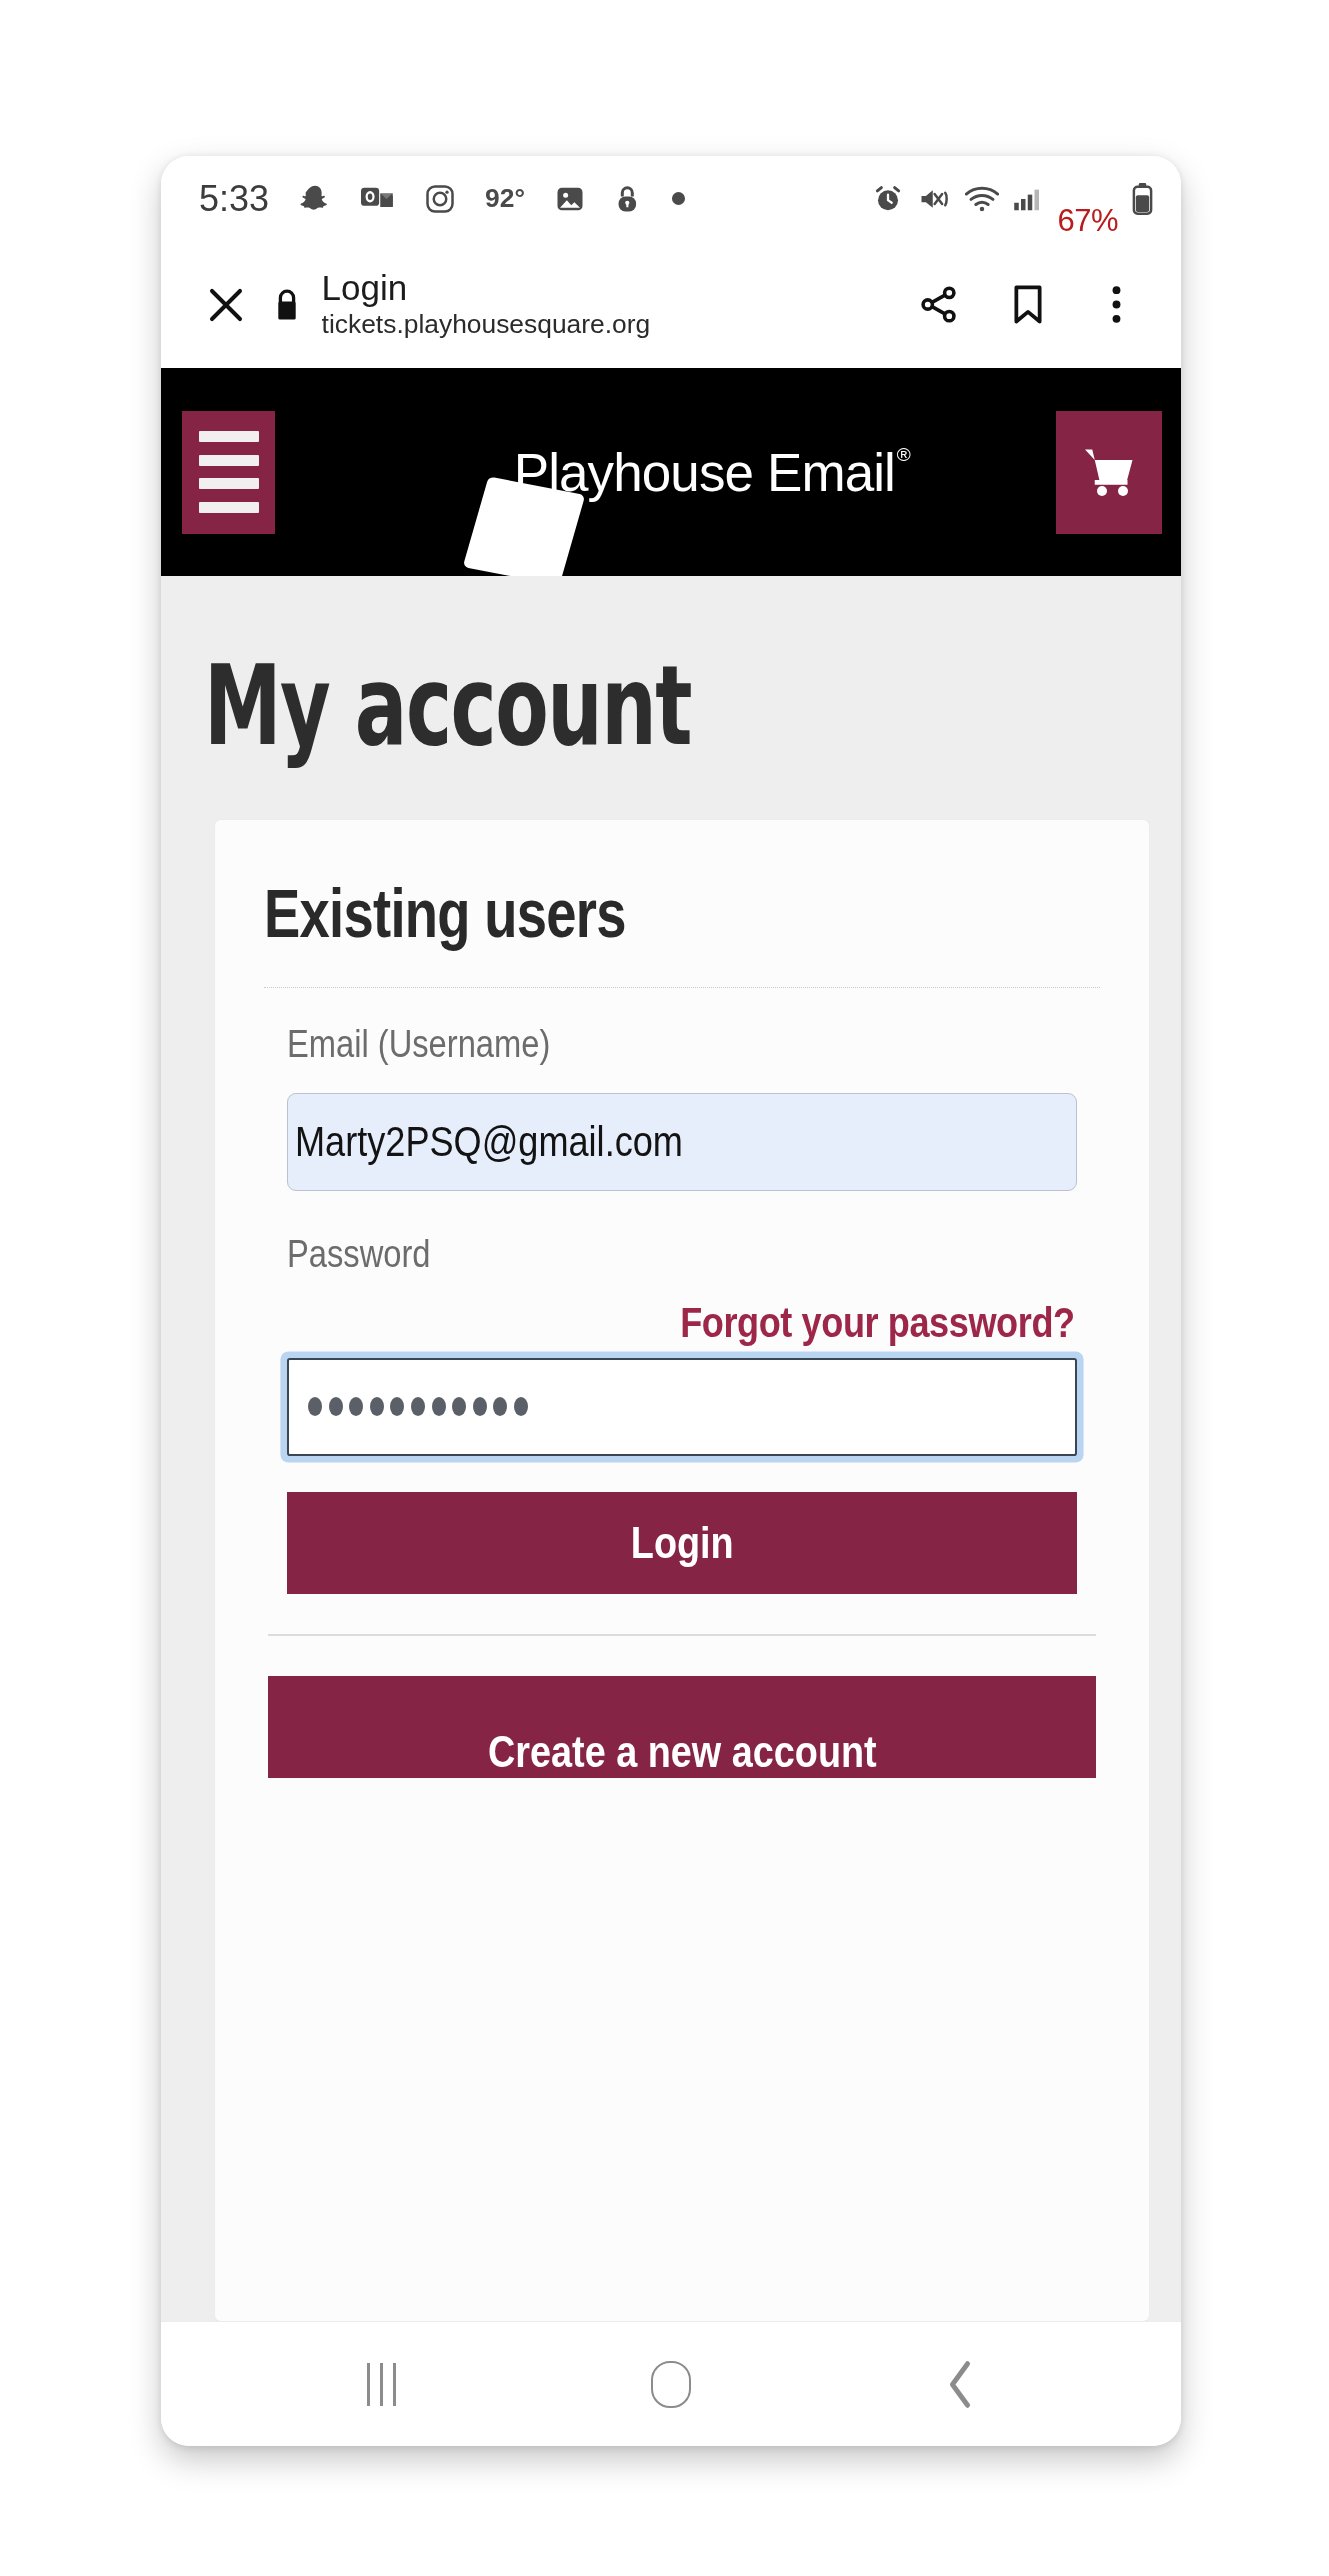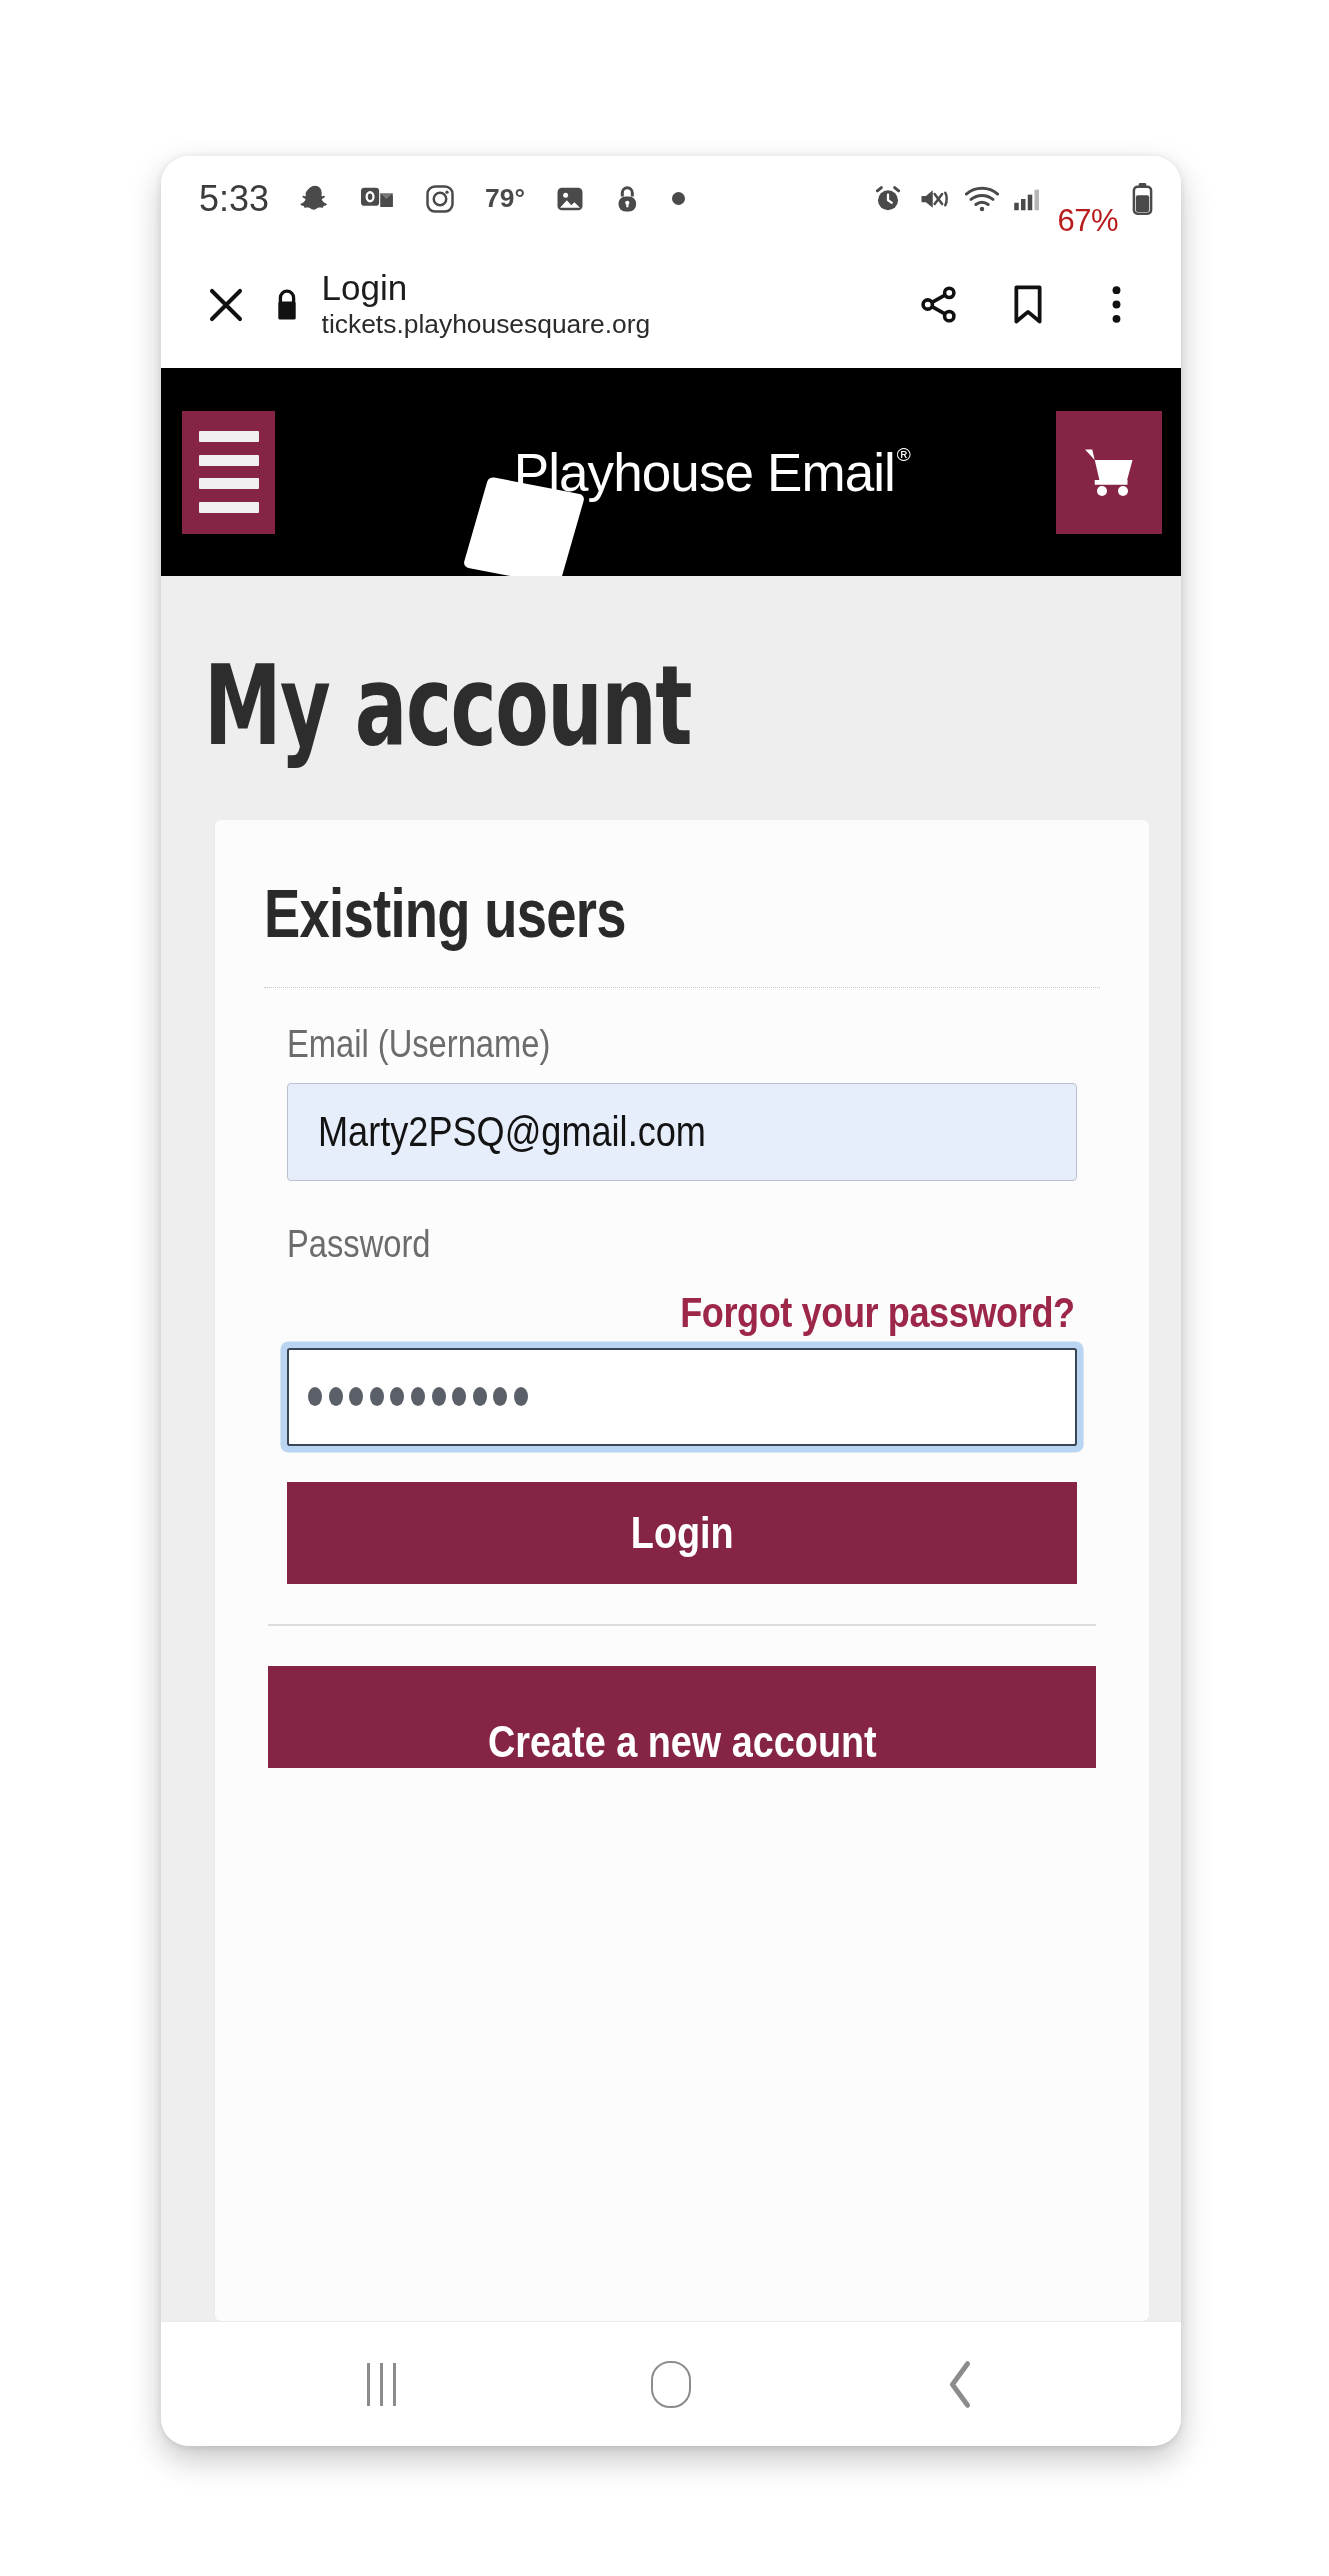--- a/index.html
+++ b/index.html
@@ -296,29 +296,29 @@
     font-stretch: condensed;
     font-size: 38px;
     color: #6c6c6c;
     line-height: 1.1;
     transform: scaleX(0.86);
     transform-origin: left center;
     white-space: nowrap;
   }
 
   .input-email {
-    margin-top: 17px;
+    margin-top: 27px;
     width: 100%;
     height: 98px;
     background: #e7eefb;
     border: 1.9px solid #b9c2ce;
-    border-radius: 4px;
-    display: flex;
-    align-items: center;
-    padding: 0 30px;
+    border-radius: 9px;
+    display: flex;
+    align-items: center;
+    padding: 0 7px;
   }
   .input-email .val {
     font-family: "Liberation Sans Narrow", "Liberation Sans", sans-serif;
     font-stretch: condensed;
     font-size: 42px;
     color: #131313;
     transform: scaleX(0.86);
     transform-origin: left center;
     white-space: nowrap;
   }
@@ -484,21 +484,21 @@
           <path d="M28 7l-5.5 5L17 7z" fill="#ffffff" opacity="0.25"></path>
           <path d="M28 19l-6-6 6-4z" fill="#4a4a4a"></path>
         </svg>
 
         <svg class="sb-ico" width="30" height="30" viewBox="0 0 24 24">
           <rect x="2" y="2" width="20" height="20" rx="6" fill="none" stroke="#4a4a4a" stroke-width="2"></rect>
           <circle cx="12" cy="12" r="5" fill="none" stroke="#4a4a4a" stroke-width="2"></circle>
           <circle cx="17.6" cy="6.5" r="1.3" fill="#4a4a4a"></circle>
         </svg>
 
-        <span class="sb-temp">79°</span>
+        <span class="sb-temp">92°</span>
 
         <svg class="sb-ico" width="30" height="30" viewBox="0 0 24 24">
           <rect x="2" y="3" width="20" height="18" rx="3.5" fill="#4a4a4a"></rect>
           <circle cx="8.5" cy="9" r="2" fill="#ffffff"></circle>
           <path d="M4 19l5.5-6 3.5 4 2.5-2.5L20 19z" fill="#ffffff"></path>
         </svg>
 
         <svg class="sb-ico" width="24.6" height="30" viewBox="0 0 18 24">
           <path d="M5 10V7a4 4 0 0 1 8 0v3" fill="none" stroke="#4a4a4a" stroke-width="2.4"></path>
           <rect x="2" y="10" width="14" height="12" rx="5.5" fill="#4a4a4a"></rect>

